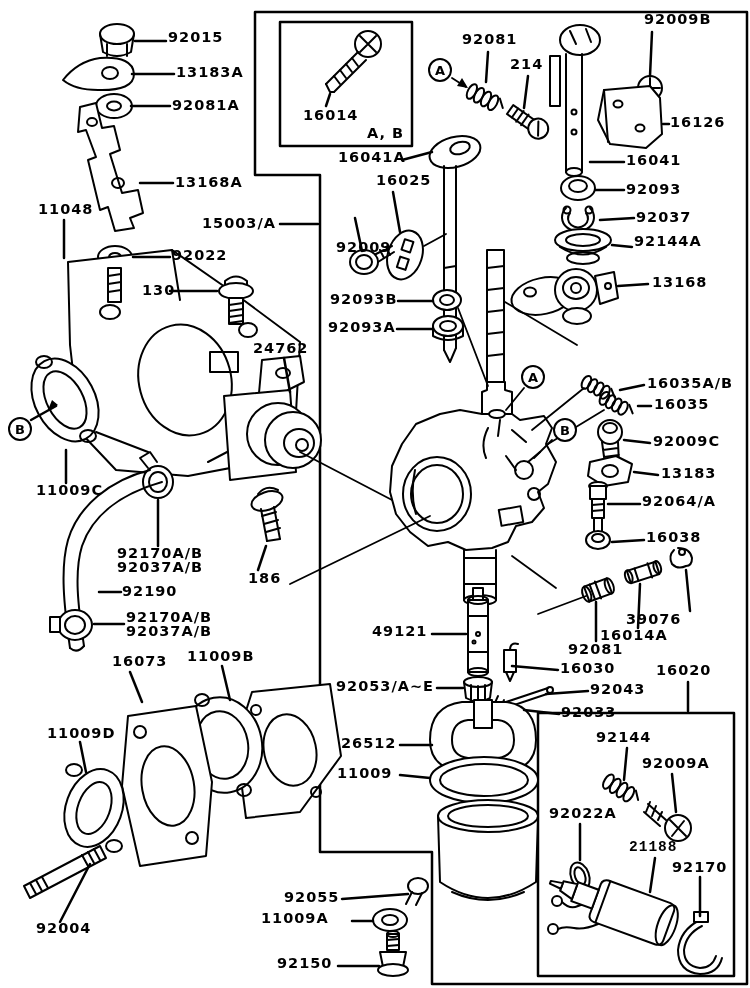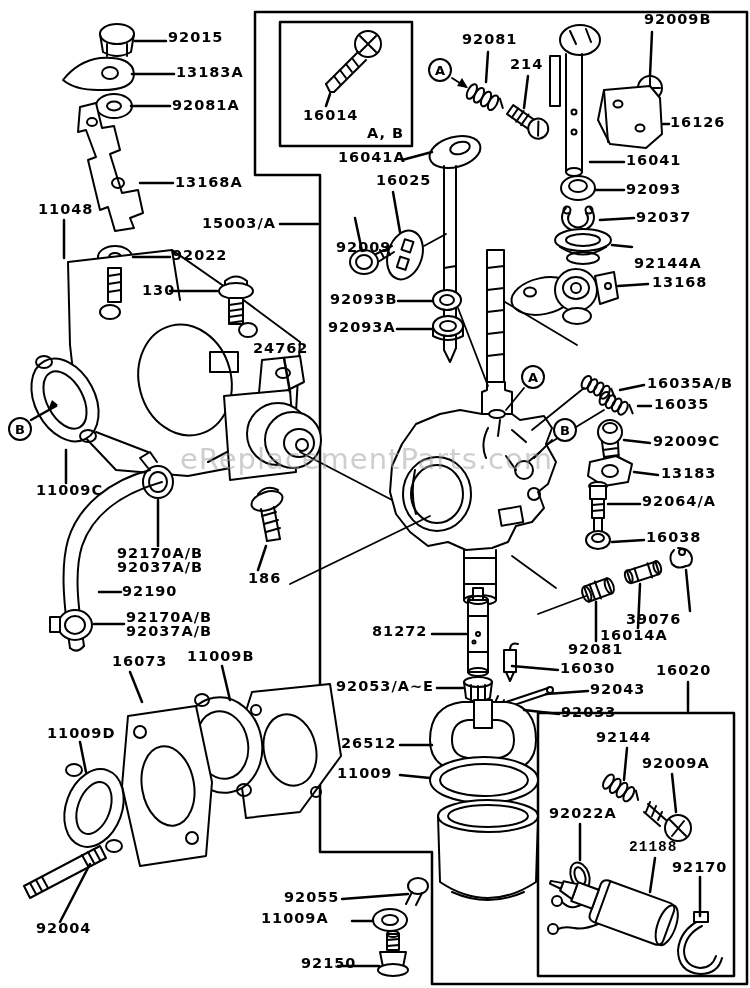--- a/index.html
+++ b/index.html
@@ -494,21 +494,20 @@
     <path d="M538,614 L586,596"></path>
     <path d="M300,452 L392,500"></path>
     <path d="M452,78 L466,87"></path>
   </g>
   <g fill="#000" stroke="none">
     <path d="M468,88 L457,86 L462,78 Z"></path>
     <path d="M58,405 L48,410 L52,400 Z"></path>
   </g>
 </svg>
 
-<div id="watermark">eReplacementParts.com</div>
 
 <div id="label-layer" style="position:absolute;left:0;top:0;width:750px;height:988px;pointer-events:none;">
       <div class="part-label" style="left: 168px; top: 30px;">92015</div>
       <div class="part-label" style="left: 176px; top: 65px;">13183A</div>
       <div class="part-label" style="left: 172px; top: 98px;">92081A</div>
       <div class="part-label" style="left: 175px; top: 175px;">13168A</div>
       <div class="part-label" style="left: 38px; top: 202px;">11048</div>
       <div class="part-label" style="left: 202px; top: 216px;">15003/A</div>
       <div class="part-label" style="left: 172px; top: 248px;">92022</div>
       <div class="part-label" style="left: 142px; top: 283px;">130</div>
@@ -518,45 +517,45 @@
       <div class="part-label" style="left: 117px; top: 560px;">92037A/B</div>
       <div class="part-label" style="left: 122px; top: 584px;">92190</div>
       <div class="part-label" style="left: 126px; top: 610px;">92170A/B</div>
       <div class="part-label" style="left: 126px; top: 624px;">92037A/B</div>
       <div class="part-label" style="left: 112px; top: 654px;">16073</div>
       <div class="part-label" style="left: 187px; top: 649px;">11009B</div>
       <div class="part-label" style="left: 47px; top: 726px;">11009D</div>
       <div class="part-label" style="left: 36px; top: 921px;">92004</div>
       <div class="part-label" style="left: 284px; top: 890px;">92055</div>
       <div class="part-label" style="left: 261px; top: 911px;">11009A</div>
-      <div class="part-label" style="left: 277px; top: 956px; margin-left: 24px;">92150</div>
+      <div class="part-label" style="left: 277px; top: 956px;">92150</div>
       <div class="part-label" style="left: 338px; top: 150px;">16041A</div>
       <div class="part-label" style="left: 376px; top: 173px;">16025</div>
       <div class="part-label" style="left: 336px; top: 200px; margin-top: 40px;">92009</div>
       <div class="part-label" style="left: 330px; top: 292px;">92093B</div>
       <div class="part-label" style="left: 328px; top: 320px; text-align: right;">92093A</div>
-      <div class="part-label" style="left: 372px; top: 624px;">81272</div>
+      <div class="part-label" style="left: 372px; top: 624px;">49121</div>
       <div class="part-label" style="left: 336px; top: 679px;">92053/A~E</div>
       <div class="part-label" style="left: 341px; top: 736px;">26512</div>
       <div class="part-label" style="left: 337px; top: 766px;">11009</div>
       <div class="part-label" style="left: 560px; top: 661px;">16030</div>
       <div class="part-label" style="left: 590px; top: 682px;">92043</div>
       <div class="part-label" style="left: 561px; top: 705px;">92033</div>
       <div class="part-label" style="left: 568px; top: 642px;">92081</div>
       <div class="part-label" style="left: 600px; top: 628px;">16014A</div>
       <div class="part-label" style="left: 626px; top: 612px;">39076</div>
       <div class="part-label" style="left: 656px; top: 663px;">16020</div>
       <div class="part-label" style="left: 644px; top: 12px;">92009B</div>
       <div class="part-label" style="left: 462px; top: 32px;">92081</div>
       <div class="part-label" style="left: 510px; top: 57px;">214</div>
       <div class="part-label" style="left: 670px; top: 115px;">16126</div>
       <div class="part-label" style="left: 626px; top: 153px;">16041</div>
       <div class="part-label" style="left: 626px; top: 182px;">92093</div>
       <div class="part-label" style="left: 636px; top: 210px;">92037</div>
-      <div class="part-label" style="left: 634px; top: 256px; text-align: center;">92144A</div>
+      <div class="part-label" style="left: 634px; top: 234px; text-align: center;">92144A</div>
       <div class="part-label" style="left: 652px; top: 275px;">13168</div>
       <div class="part-label" style="left: 647px; top: 376px;">16035A/B</div>
       <div class="part-label" style="left: 654px; top: 397px; text-align: right;">16035</div>
       <div class="part-label" style="left: 653px; top: 434px;">92009C</div>
       <div class="part-label" style="left: 661px; top: 466px;">13183</div>
       <div class="part-label" style="left: 642px; top: 494px;">92064/A</div>
       <div class="part-label" style="left: 646px; top: 530px;">16038</div>
       <div class="part-label" style="left: 596px; top: 730px;">92144</div>
       <div class="part-label" style="left: 642px; top: 756px;">92009A</div>
       <div class="part-label" style="left: 549px; top: 806px;">92022A</div>

